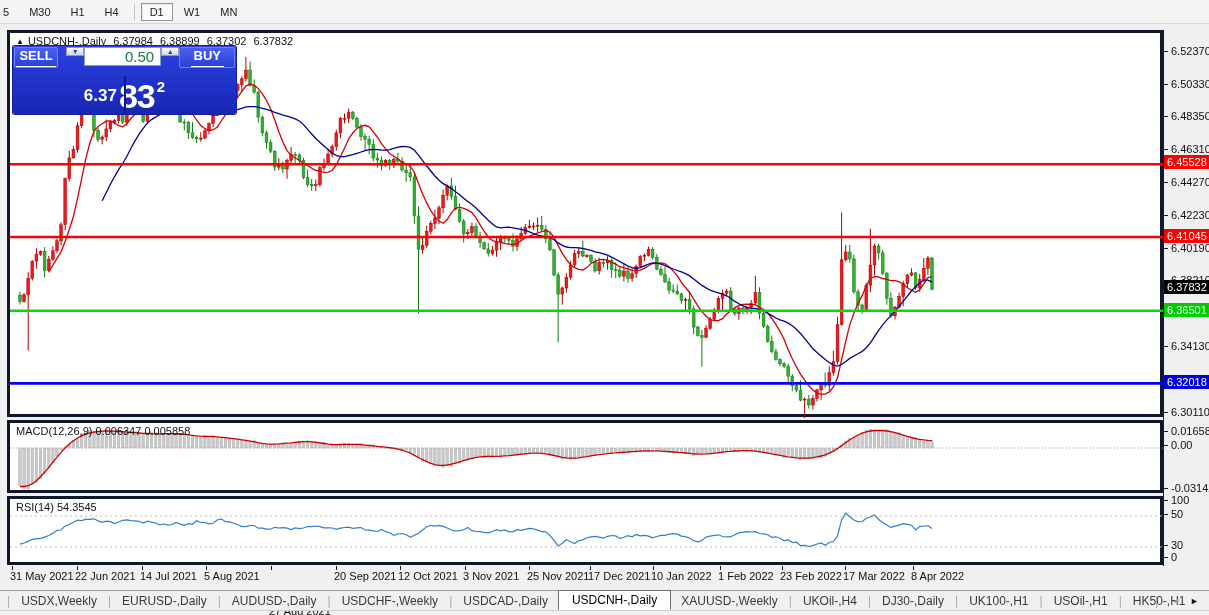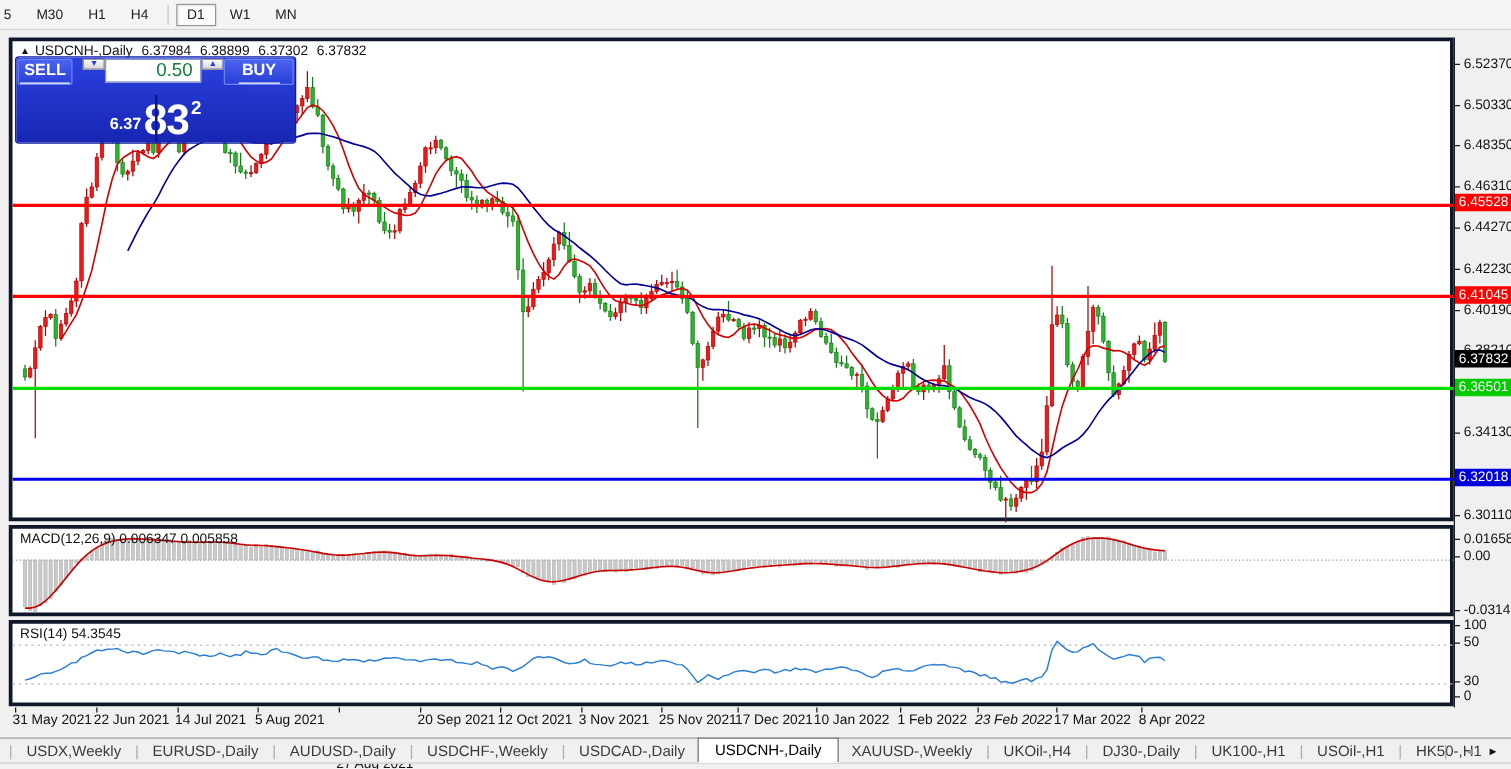--- a/index.html
+++ b/index.html
@@ -56,21 +56,21 @@
   #sell-btn{width:44px;}
   #buy-btn{width:56px;margin-left:auto;}
   .spin-btn{width:17px;background:linear-gradient(#fafafa,#d6d6d6);border:1px solid #999;
     color:#2a3fd6;font-size:7px;display:flex;align-items:center;justify-content:center;}
   #vol-box{width:72px;background:#fff;border:1px solid #8b9ac8;font-size:15px;color:#15803d;
     display:flex;align-items:center;justify-content:flex-end;padding-right:6px;}
   #spin-down{margin-left:8px;}
   .tp-row2{display:flex;height:38px;position:relative;}
   .tp-div{position:absolute;left:111px;top:0;width:2px;height:38px;background:#0c149a;}
   .price-box{flex:1;display:flex;align-items:flex-end;justify-content:center;color:#fff;padding-bottom:2px;}
-  .p-small{font-size:13px;font-weight:bold;margin:0 2px 6px 0;}
+  .p-small{font-size:17px;font-weight:bold;margin:0 2px 6px 0;}
   .p-big{font-size:34px;font-weight:bold;line-height:32px;letter-spacing:-1px;}
   .p-sup{font-size:15px;font-weight:bold;margin:0 0 17px 2px;}
 </style>
 </head>
 <body>
 
 <div class="toolbar" id="toolbar">
     <div class="tf">5</div>
     <div class="tf">M30</div>
     <div class="tf">H1</div>
@@ -872,21 +872,21 @@
     <div class="date-label" style="left: 456px;">3 Nov 2021</div>
     <div class="date-tick" style="left: 522px;"></div>
     <div class="date-label" style="left: 520px;">25 Nov 2021</div>
     <div class="date-tick" style="left: 583px;"></div>
     <div class="date-label" style="left: 581px;">17 Dec 2021</div>
     <div class="date-tick" style="left: 646px;"></div>
     <div class="date-label" style="left: 644px;">10 Jan 2022</div>
     <div class="date-tick" style="left: 713px;"></div>
     <div class="date-label" style="left: 711px;">1 Feb 2022</div>
     <div class="date-tick" style="left: 775px;"></div>
-    <div class="date-label" style="left: 773px; font-style: italic;">23 Feb 2022</div>
+    <div class="date-label" style="left: 773px;">23 Feb 2022</div>
     <div class="date-tick" style="left: 838px;"></div>
     <div class="date-label" style="left: 836px;">17 Mar 2022</div>
     <div class="date-tick" style="left: 906px;"></div>
     <div class="date-label" style="left: 904px;">8 Apr 2022</div>
   </div>
 
 <div id="tab-bar">
   <div id="tab-list" style="display:flex;align-items:center;">
       <span class="tab-sep">|</span>
       <div class="tab">USDX,Weekly</div>

